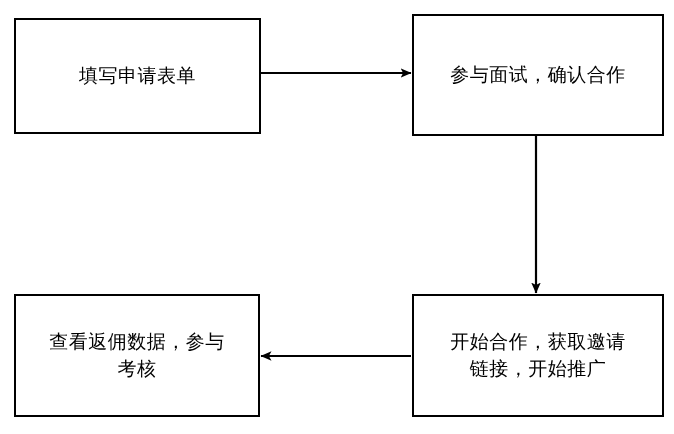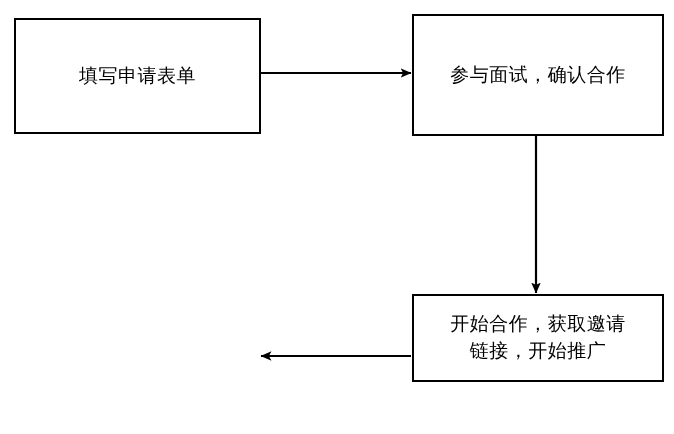--- a/index.html
+++ b/index.html
@@ -59,21 +59,21 @@
   #node-review-data {
     left: 14px;
     top: 294px;
     width: 246px;
     height: 123px;
   }
   #node-start-promote {
     left: 412px;
     top: 294px;
     width: 252px;
-    height: 88px;
+    height: 123px;
     align-items: center;
   }
 </style>
 </head>
 <body>
 
 <div id="flowchart-canvas">
 
   <svg id="edge-layer" viewBox="0 0 674 434">
     <defs>
@@ -101,14 +101,18 @@
 
   <div class="node" id="node-interview">
     <span class="node-label">参与面试，确认合作</span>
   </div>
 
   <div class="node" id="node-start-promote">
     <span class="node-label">开始合作，获取邀请
 链接，开始推广</span>
   </div>
 
+  <div class="node" id="node-review-data">
+    <span class="node-label">查看返佣数据，参与
+考核</span>
+  </div>
 
 </div>
 
 </body></html>

